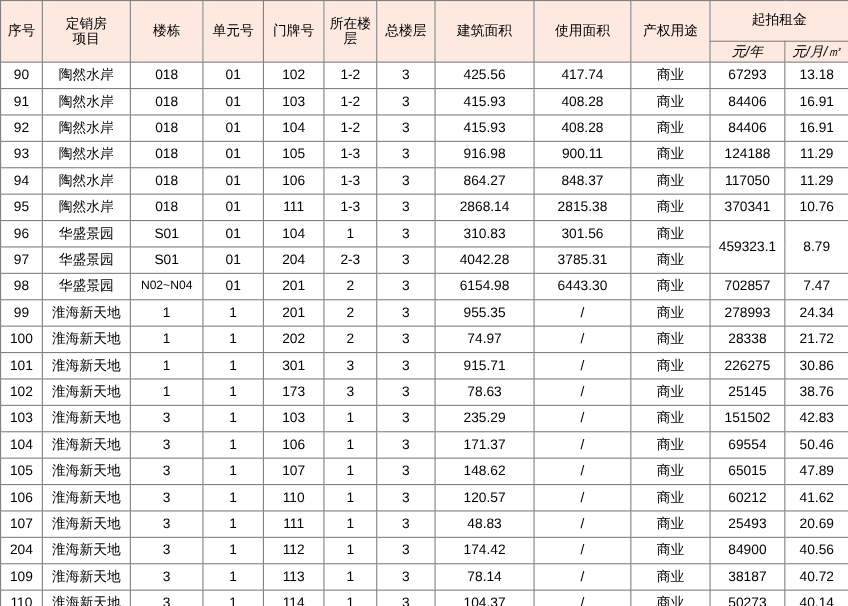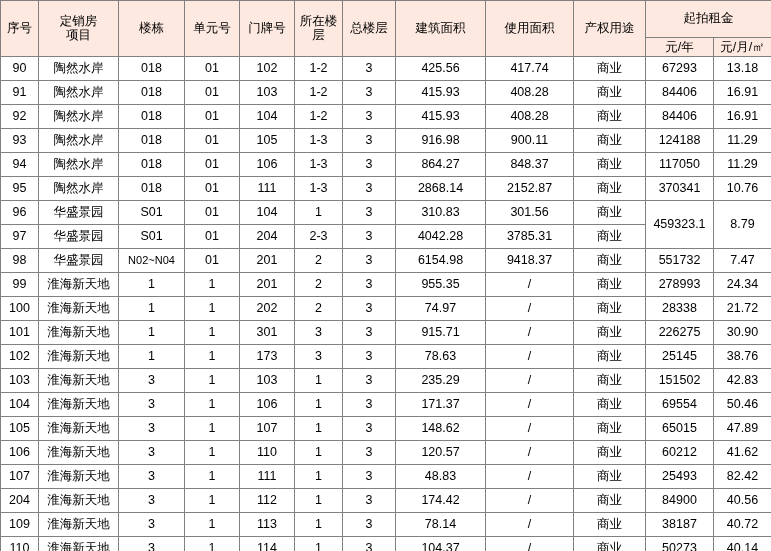--- a/index.html
+++ b/index.html
@@ -40,20 +40,21 @@
     background: #fde9e0;
     font-weight: bold;
     font-size: 12.5px;
     color: #000;
   }
   thead th.head-tall {
     height: 36px;
   }
   thead th.head-sub {
     height: 18px;
+    font-style: italic;
   }
   tbody td {
     height: 23px;
     font-size: 12.5px;
   }
   td.num { text-align: center; }
   td.proj { text-align: center; }
   .two-line {
     line-height: 1.05;
     display: block;
@@ -203,21 +204,21 @@
 
       <tr>
         <td class="num">95</td>
         <td class="proj">陶然水岸</td>
         <td>018</td>
         <td>01</td>
         <td>111</td>
         <td>1-3</td>
         <td>3</td>
         <td>2868.14</td>
-        <td>2152.87</td>
+        <td>2815.38</td>
         <td>商业</td>
         <td>370341</td>
         <td>10.76</td>
       </tr>
 
       <tr>
         <td class="num">96</td>
         <td class="proj">华盛景园</td>
         <td>S01</td>
         <td>01</td>
@@ -246,23 +247,23 @@
 
       <tr>
         <td class="num">98</td>
         <td class="proj">华盛景园</td>
         <td style="font-size:11px">N02~N04</td>
         <td>01</td>
         <td>201</td>
         <td>2</td>
         <td>3</td>
         <td>6154.98</td>
-        <td>9418.37</td>
-        <td>商业</td>
-        <td>551732</td>
+        <td>6443.30</td>
+        <td>商业</td>
+        <td>702857</td>
         <td>7.47</td>
       </tr>
 
       <tr>
         <td class="num">99</td>
         <td class="proj">淮海新天地</td>
         <td>1</td>
         <td>1</td>
         <td>201</td>
         <td>2</td>
@@ -294,21 +295,21 @@
         <td class="proj">淮海新天地</td>
         <td>1</td>
         <td>1</td>
         <td>301</td>
         <td>3</td>
         <td>3</td>
         <td>915.71</td>
         <td>/</td>
         <td>商业</td>
         <td>226275</td>
-        <td>30.90</td>
+        <td>30.86</td>
       </tr>
 
       <tr>
         <td class="num">102</td>
         <td class="proj">淮海新天地</td>
         <td>1</td>
         <td>1</td>
         <td>173</td>
         <td>3</td>
         <td>3</td>
@@ -384,21 +385,21 @@
         <td class="proj">淮海新天地</td>
         <td>3</td>
         <td>1</td>
         <td>111</td>
         <td>1</td>
         <td>3</td>
         <td>48.83</td>
         <td>/</td>
         <td>商业</td>
         <td>25493</td>
-        <td>82.42</td>
+        <td>20.69</td>
       </tr>
 
       <tr>
         <td class="num">204</td>
         <td class="proj">淮海新天地</td>
         <td>3</td>
         <td>1</td>
         <td>112</td>
         <td>1</td>
         <td>3</td>

